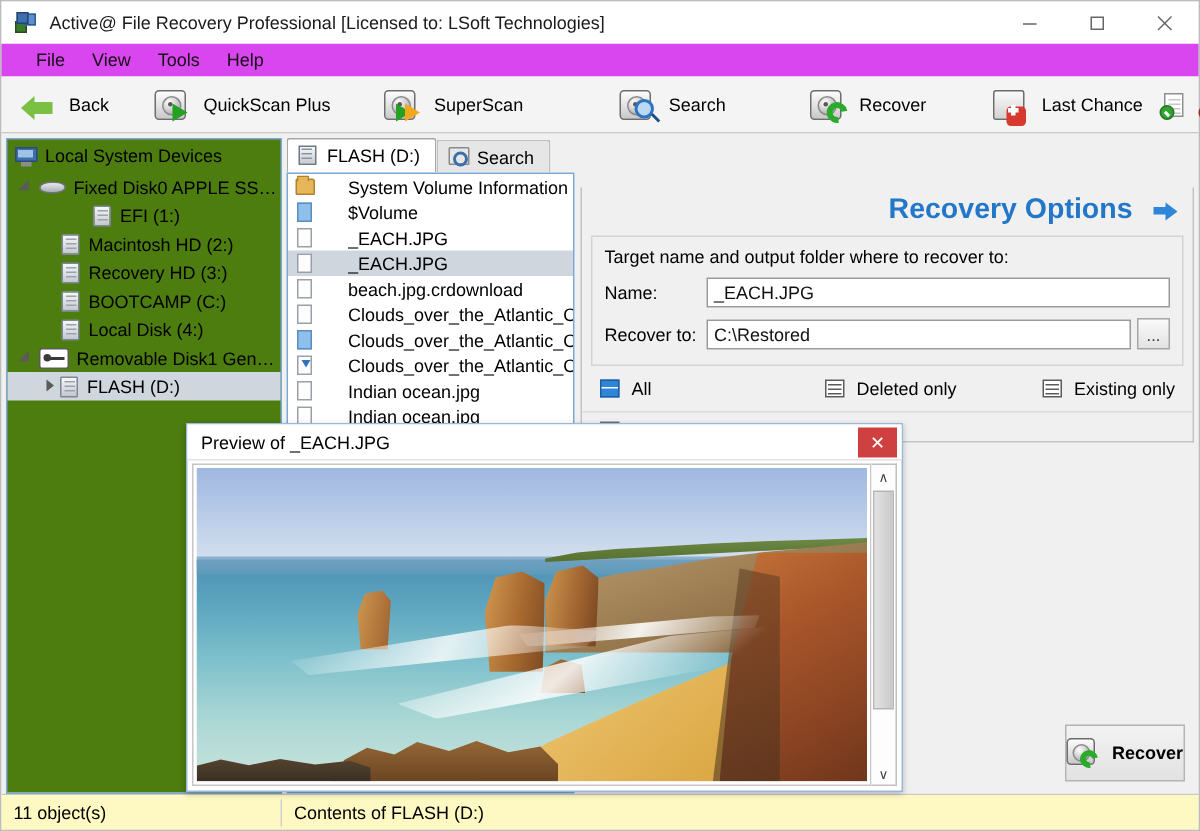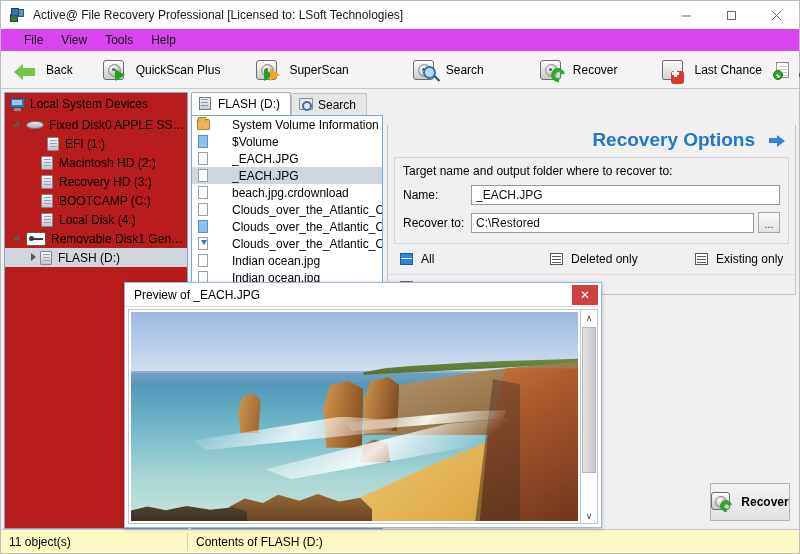--- a/index.html
+++ b/index.html
@@ -96,21 +96,21 @@
   .badge-ok:after{content:"";position:absolute;left:2px;top:4px;width:4px;height:2px;background:#fff;transform:rotate(45deg);}
   .badge-no{position:absolute;left:1px;bottom:1px;width:10px;height:10px;border-radius:50%;
       background:#d33b2e;border:1px solid #9c2b21;}
   .badge-no:after{content:"";position:absolute;left:4px;top:1px;color:#fff;font-size:9px;line-height:8px;}
 
   
   .bodyrow { flex:1 1 auto; display:flex; position:relative; min-height:0;
              background:#f0f0f0; padding:3px 3px 0 3px; }
 
   
-  .tree-pane { width:184px; flex:0 0 auto; background:#b91c1c; border:1px solid #7aa7d4;
+  .tree-pane { width:184px; flex:0 0 auto; background:#4d7c0f; border:1px solid #7aa7d4;
                display:flex; flex-direction:column; }
   .tree-hdr { display:flex;align-items:center; padding:4px 4px 4px 5px; font-size:12px; }
   .mon-ico{width:15px;height:13px;position:relative;margin-right:5px;flex:0 0 auto;}
   .mon-ico .scr{position:absolute;left:0;top:0;width:15px;height:10px;background:#3f6fa8;border:1px solid #2a4c76;}
   .mon-ico .scr:after{content:"";position:absolute;left:1px;top:1px;width:10px;height:5px;background:#9fc4e8;}
   .mon-ico .base{position:absolute;left:4px;bottom:0;width:7px;height:3px;background:#8d8d8d;}
   .tnode { display:flex; align-items:center; height:19px; font-size:12px; padding-left:4px;}
   .tnode.sel { background:#cfd6de; }
   .exp { width:13px; height:13px; flex:0 0 auto; position:relative; }
   .exp.open:after{content:"";position:absolute;left:3px;top:4px;width:0;height:0;
@@ -395,21 +395,21 @@
         <span>Local System Devices</span>
       </div>
 
       <div class="tnode" style="padding-left:8px;">
         <div class="exp open"></div>
         <div class="disk-ico">
             <div class="d1"></div>
           </div>
         <span class="tlabel">Fixed Disk0 APPLE SSD SM05...</span>
       </div>
-      <div class="tnode" style="padding-left:42px;">
+      <div class="tnode" style="padding-left:57px;">
         <div class="vol-ico">
             <div class="v"></div>
           </div>
         <span class="tlabel">EFI (1:)</span>
       </div>
       <div class="tnode" style="padding-left:36px;">
         <div class="vol-ico">
             <div class="v"></div>
           </div>
         <span class="tlabel">Macintosh HD (2:)</span>

